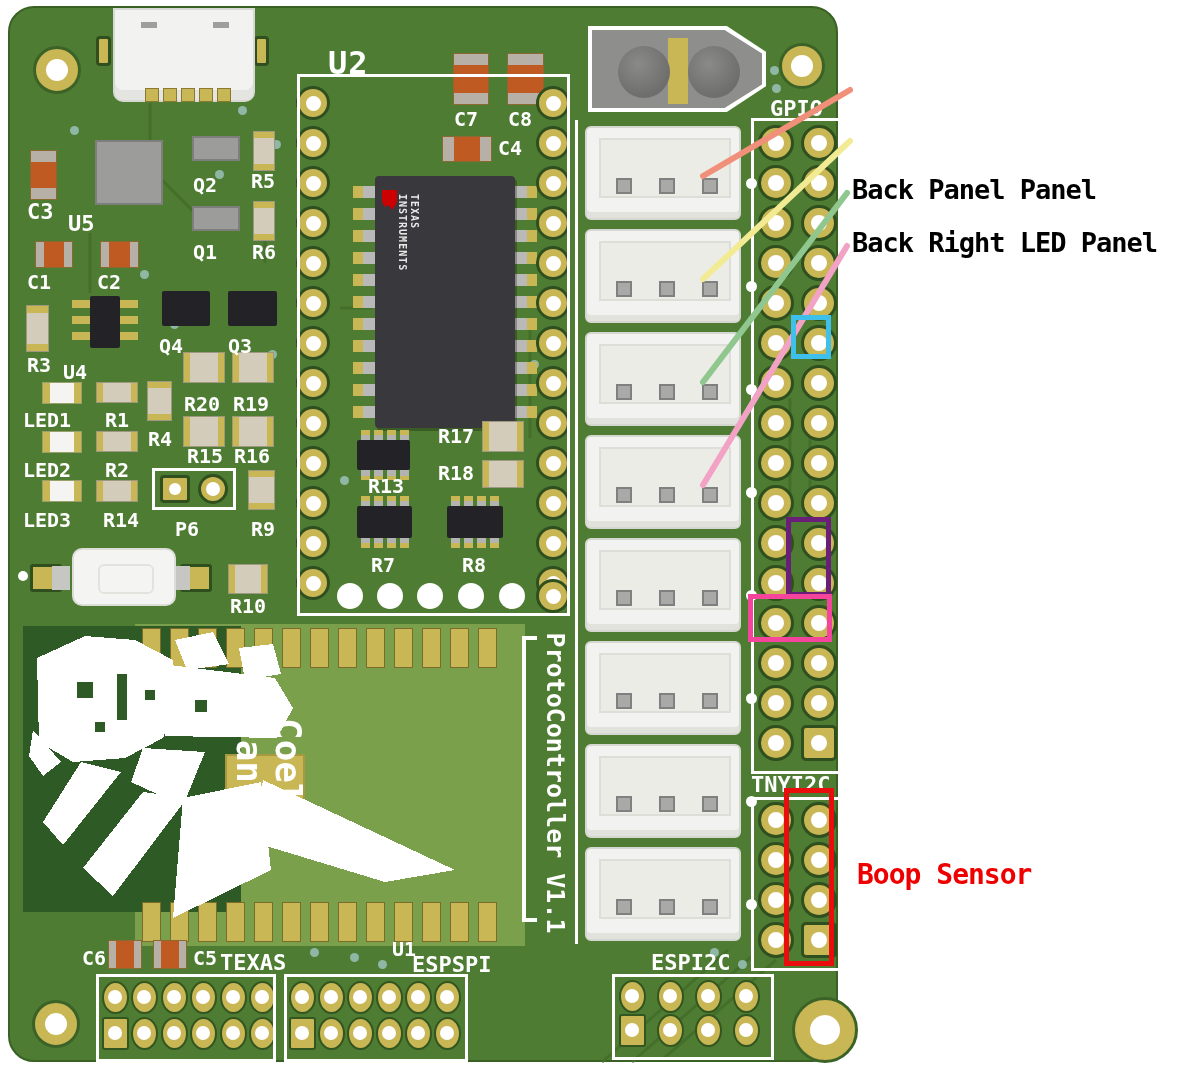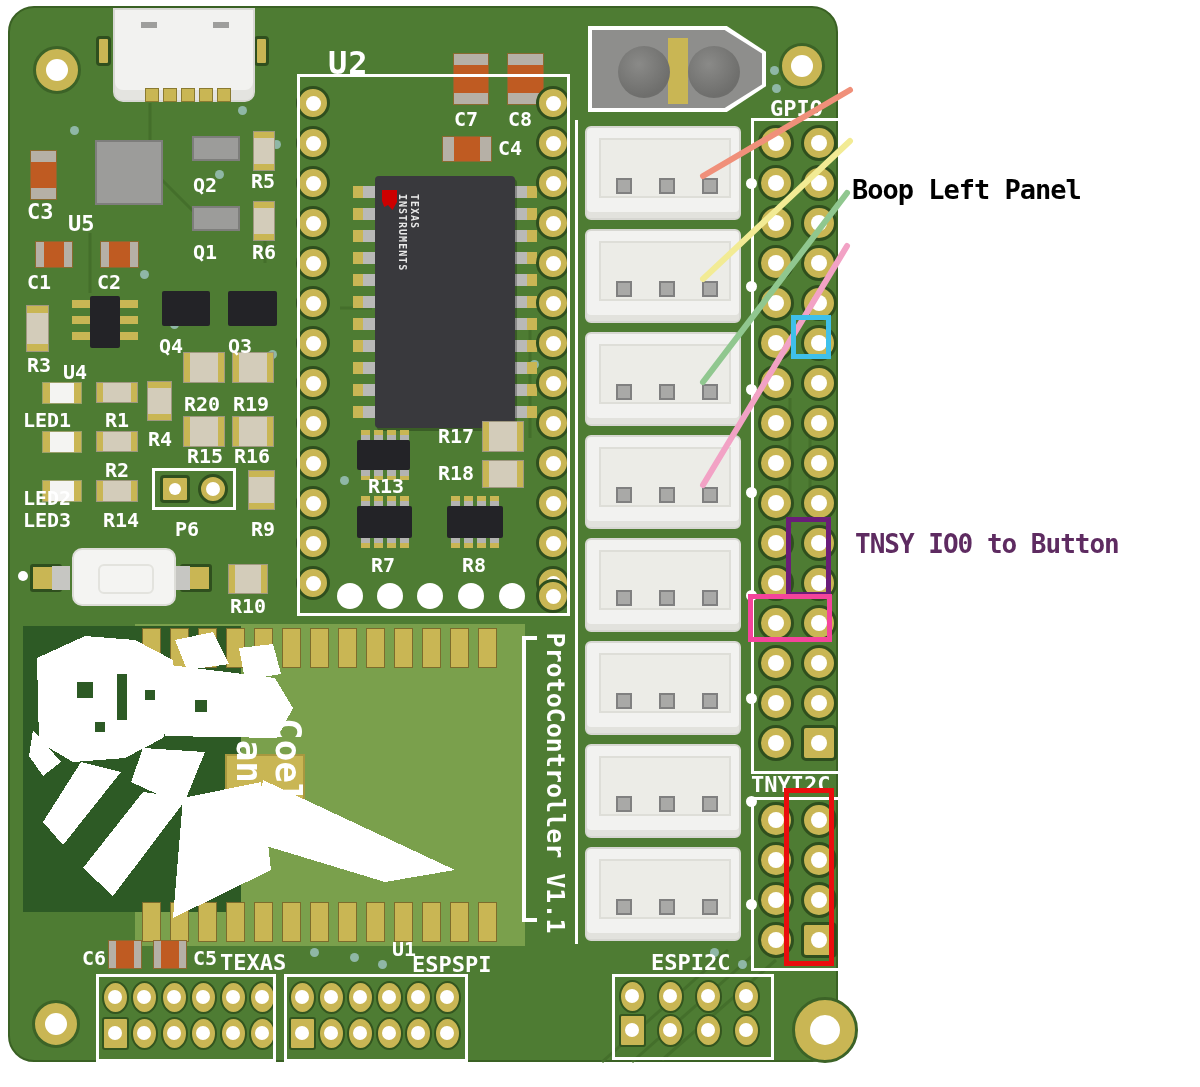--- a/index.html
+++ b/index.html
@@ -212,21 +212,21 @@
     <div class="silk s20" style="left:53px;top:352px;">U4</div>
     <div class="silk s20" style="left:149px;top:326px;">Q4</div>
     <div class="silk s20" style="left:218px;top:326px;">Q3</div>
     <div class="silk s20" style="left:13px;top:400px;">LED1</div>
     <div class="silk s20" style="left:95px;top:400px;">R1</div>
     <div class="silk s20" style="left:174px;top:384px;">R20</div>
     <div class="silk s20" style="left:223px;top:384px;">R19</div>
     <div class="silk s20" style="left:138px;top:419px;">R4</div>
     <div class="silk s20" style="left:177px;top:436px;">R15</div>
     <div class="silk s20" style="left:224px;top:436px;">R16</div>
-    <div class="silk s20" style="left:13px;top:450px;margin-top:28px;">LED2</div>
+    <div class="silk s20" style="left:13px;top:450px;">LED2</div>
     <div class="silk s20" style="left:95px;top:450px;">R2</div>
     <div class="silk s20" style="left:13px;top:500px;">LED3</div>
     <div class="silk s20" style="left:93px;top:500px;">R14</div>
     <div class="silk s20" style="left:165px;top:509px;">P6</div>
     <div class="silk s20" style="left:241px;top:509px;">R9</div>
     <div class="silk s20" style="left:220px;top:586px;">R10</div>
     <div class="silk s20" style="left:358px;top:466px;">R13</div>
     <div class="silk s20" style="left:428px;top:416px;">R17</div>
     <div class="silk s20" style="left:428px;top:453px;">R18</div>
     <div class="silk s20" style="left:361px;top:545px;">R7</div>
@@ -746,15 +746,16 @@
     <line id="line-front-right" x1="703" y1="279" x2="850" y2="141" stroke-width="6" stroke-linecap="round" stroke="#f2eb94"></line>
     <line id="line-back-left" x1="703" y1="382" x2="847" y2="193" stroke-width="6" stroke-linecap="round" stroke="#90c78f"></line>
     <line id="line-back-right" x1="703" y1="485" x2="847" y2="246" stroke-width="6" stroke-linecap="round" stroke="#f2a2c5"></line>
   </svg>
 
   <div class="hlbox" id="box-io8" style="left: 791px; top: 315px; width: 40px; height: 44px; border-color: rgb(63, 192, 234);"></div>
   <div class="hlbox" id="box-io0" style="left: 786px; top: 517px; width: 45px; height: 80px; border-color: rgb(106, 29, 121);"></div>
   <div class="hlbox" id="box-mic" style="left: 748px; top: 594px; width: 84px; height: 48px; border-color: rgb(244, 68, 155);"></div>
   <div class="hlbox" id="box-boop" style="left: 784px; top: 788px; width: 50px; height: 178px; border-color: rgb(234, 13, 13);"></div>
 
-  <div class="ann a27" id="t-back-left" style="left: 852px; top: 174px; color: rgb(0, 0, 0);">Boop Left Panel</div>
-  <div class="ann a26" id="t-io0" style="left: 855px; top: 529px; color: rgb(94, 43, 97);">TNSY IO0 to Button</div>
+  <div class="ann a27" id="t-back-left" style="left: 852px; top: 174px; color: rgb(0, 0, 0);">Back Panel Panel</div>
+  <div class="ann a27" id="t-back-right" style="left: 852px; top: 227px; color: rgb(0, 0, 0);">Back Right LED Panel</div>
+  <div class="ann a28" id="t-boop" style="left: 857px; top: 858px; color: rgb(239, 0, 0);">Boop Sensor</div>
 </div>
 
 </body></html>

